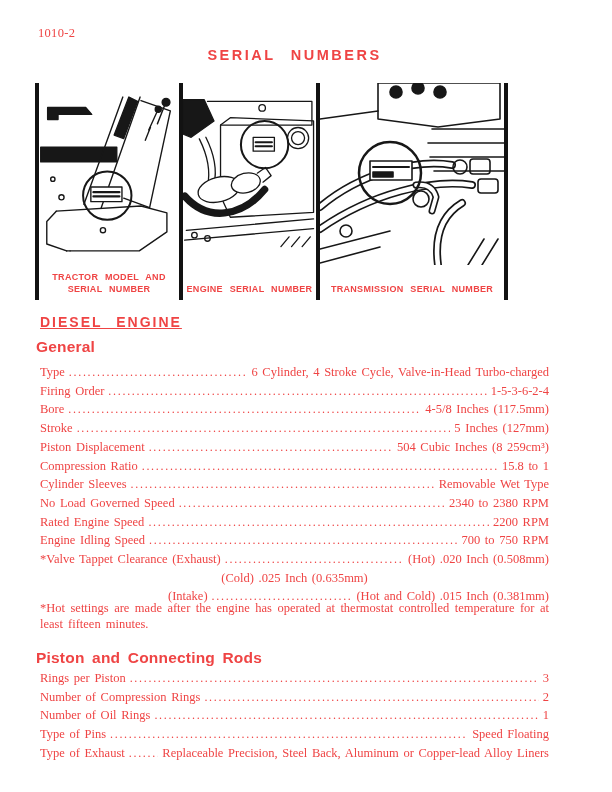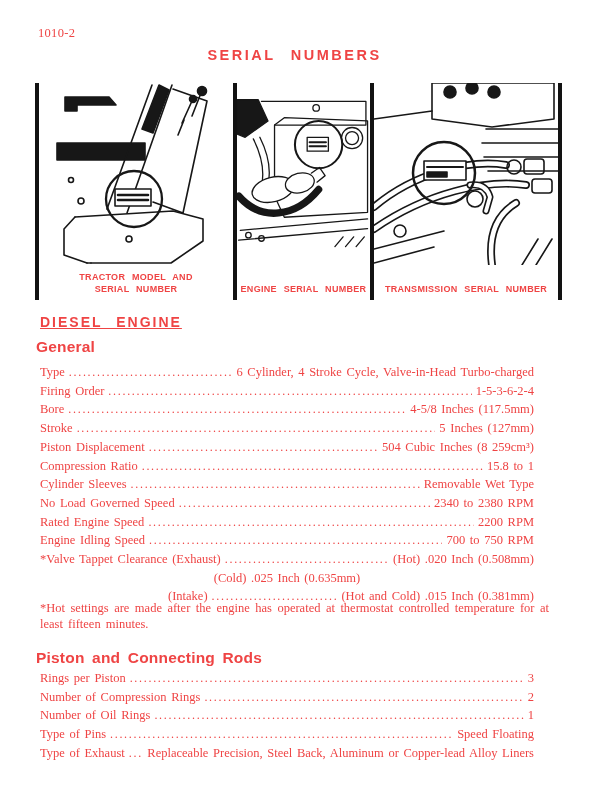--- a/index.html
+++ b/index.html
@@ -22,21 +22,21 @@
     text-align:center;font-size:14.5px;
     letter-spacing:2.5px;word-spacing:9px;
   }
   
   .figure-strip{
     position:absolute;top:83px;left:35px;
     display:flex;height:217px;
   }
   .vbar{width:4px;background:#121212;}
   .fig-panel{position:relative;background:#fff;}
-  .fig-p1{width:194px}.fig-p2{width:133px}.fig-p3{width:184px}
+  .fig-p1{width:140px}.fig-p2{width:133px}.fig-p3{width:184px}
   .fig-art{position:absolute;top:0;left:0;right:0;height:182px;}
   .fig-art svg{display:block;width:100%;height:100%;}
   .fig-caption{
     position:absolute;bottom:5px;left:0;right:0;
     text-align:center;font-size:9px;line-height:1.35;
     letter-spacing:0.3px;word-spacing:4px;
   }
   .fig-caption .cap{display:inline-block;white-space:nowrap;}
   .fig-caption .cap.wrap2{white-space:normal;max-width:128px;}
   
@@ -44,21 +44,21 @@
     position:absolute;top:314px;left:40px;right:63px;
     text-align:left;font-size:14px;
     letter-spacing:2px;word-spacing:8px;text-decoration:underline;
   }
   .section-heading{
     position:absolute;left:36px;
     font-size:15.5px;letter-spacing:0.2px;word-spacing:3px;
   }
   .h-general{top:338px;}
   .h-piston{top:649px;}
-  .spec-list{position:absolute;left:40px;right:78px;}
+  .spec-list{position:absolute;left:40px;right:63px;}
   .list-general{top:363px;}
   .list-piston{top:669px;}
   .spec-row{
     display:flex;align-items:baseline;
     font-size:12.5px;line-height:18.7px;
     word-spacing:1.5px;white-space:nowrap;
   }
   .spec-label{flex:0 0 auto;}
   .spec-value{flex:0 0 auto;}
   .leader{

